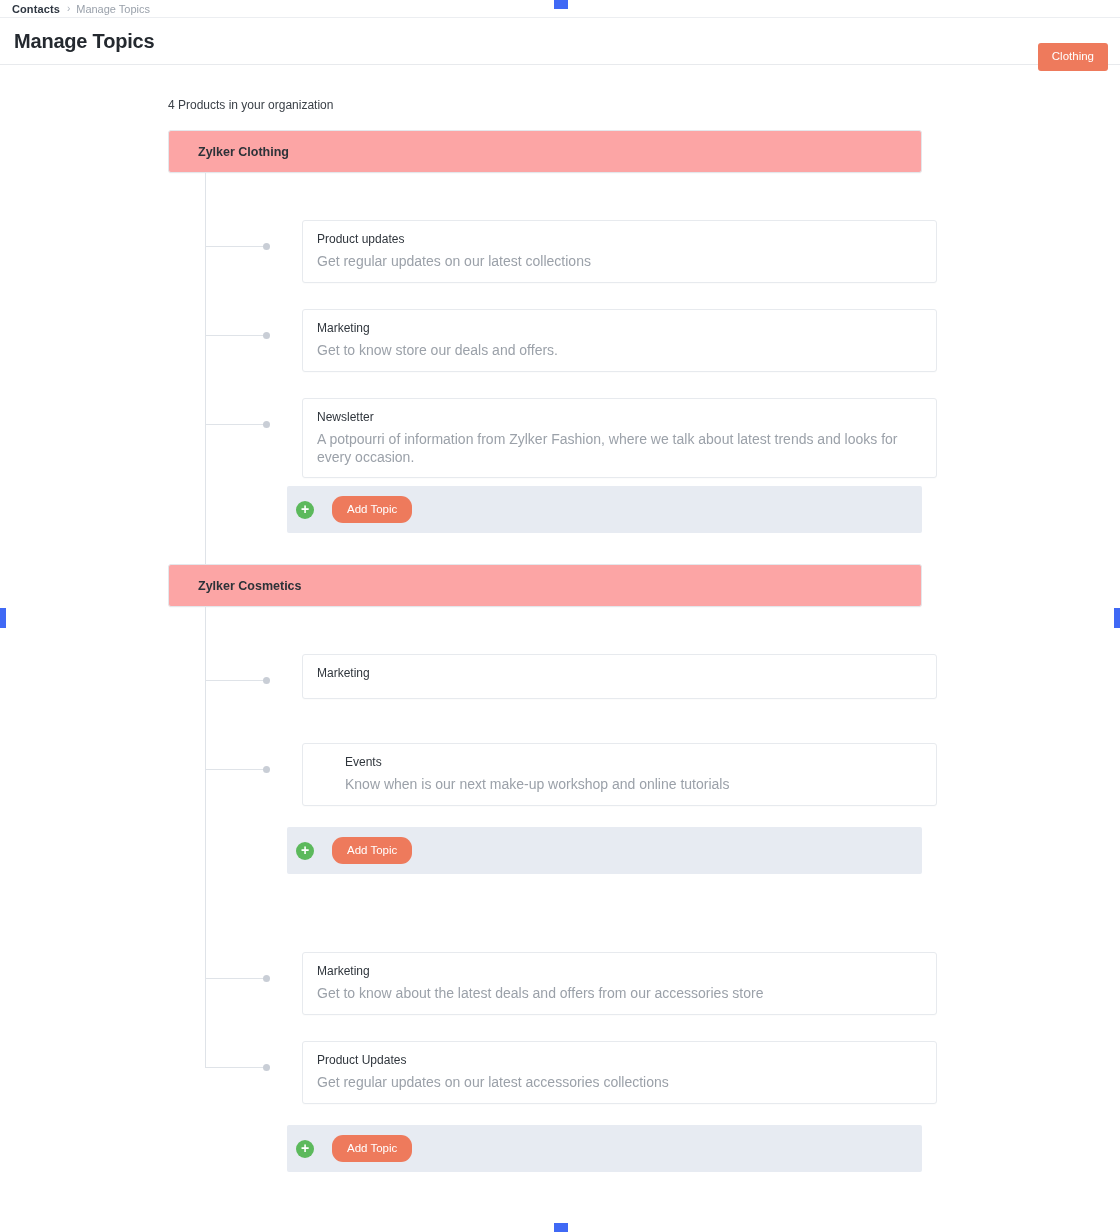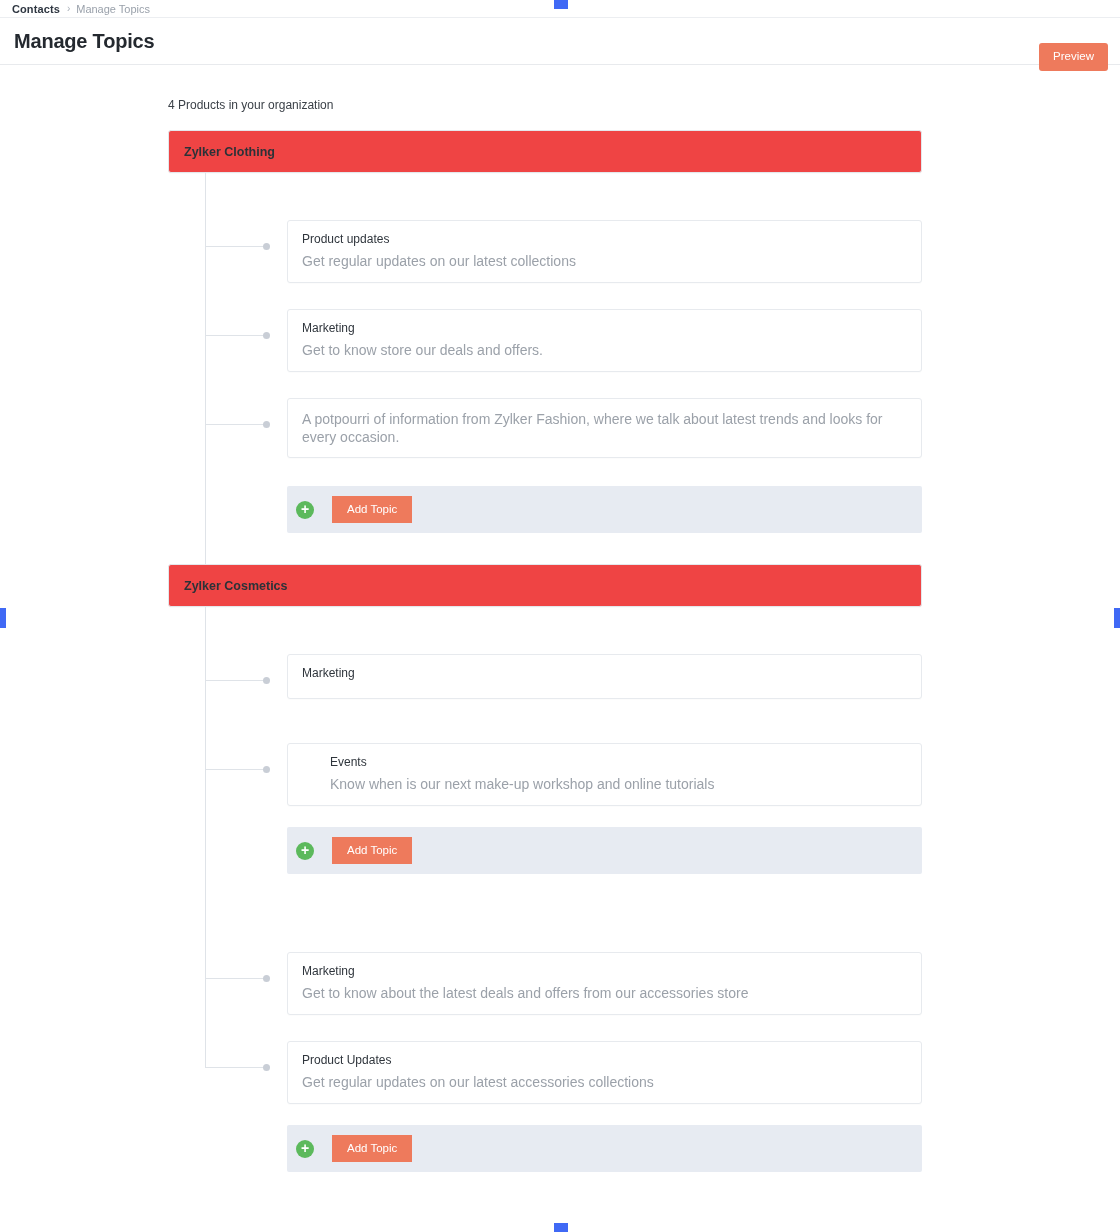--- a/index.html
+++ b/index.html
@@ -93,26 +93,26 @@
   .product-block {
     position: absolute;
     left: 168px;
     width: 754px;
   }
 
   .product-card {
     position: relative;
     width: 754px;
     height: 43px;
-    background: #ef4444;
+    background: #fca5a5;
     border: 1px solid #e4e7eb;
     border-radius: 3px;
     display: flex;
     align-items: center;
-    padding-left: 15px;
+    padding-left: 29px;
     box-shadow: 0 1px 1px rgba(0,0,0,.018);
   }
   .product-name {
     font-size: 12.5px;
     font-weight: bold;
     color: #2c3238;
   }
 
   
   .tree {
@@ -138,21 +138,21 @@
     left: 95px;
     width: 7px;
     height: 7px;
     border-radius: 50%;
     background: #c9ced6;
     margin-top: -3px;
   }
 
   .topic-card {
     position: absolute;
-    left: 119px;
+    left: 134px;
     width: 635px;
     background: #ffffff;
     border: 1px solid #e7eaee;
     border-radius: 3px;
     padding: 12px 14px 11px 14px;
     box-shadow: 0 1px 1px rgba(0,0,0,.015);
   }
   .topic-title {
     font-size: 12px;
     color: #2f353c;
@@ -189,21 +189,21 @@
     font-weight: bold;
     flex: 0 0 auto;
     cursor: pointer;
     font-family: "Liberation Sans", sans-serif;
   }
   .add-topic-btn {
     margin-left: 18px;
     background: #ee7a5c;
     color: #ffffff;
     border: none;
-    border-radius: 0;
+    border-radius: 11px;
     font-size: 11.5px;
     font-family: "Liberation Sans", sans-serif;
     padding: 8px 15px;
     cursor: pointer;
     line-height: 1;
   }
 
   
   .handle {
     position: absolute;
@@ -221,21 +221,21 @@
 <div class="page">
 
   <div class="breadcrumb">
     <span class="crumb-current">Contacts</span>
     <span class="crumb-sep">›</span>
     <span class="crumb-tail">Manage Topics</span>
   </div>
 
   <div class="header">
     <div class="page-title">Manage Topics</div>
-    <button class="preview-btn">Preview</button>
+    <button class="preview-btn">Clothing</button>
   </div>
 
   <div class="content">
     <div class="org-count">4 Products in your organization</div>
     <div id="products-root">
         <div class="product-block" style="top: 65px;">
           <div class="product-card">
             <span class="product-name">Zylker Clothing</span>
           </div>
           <div class="tree" style="height: 360px;">
@@ -248,20 +248,21 @@
             </div>
             <div class="branch" style="top: 162px;"></div>
             <div class="node-dot" style="top: 162px;"></div>
             <div class="topic-card" style="top: 136px;">
               <div class="topic-title">Marketing</div>
               <div class="topic-desc">Get to know store our deals and offers.</div>
             </div>
             <div class="branch" style="top: 251px;"></div>
             <div class="node-dot" style="top: 251px;"></div>
             <div class="topic-card" style="top: 225px;">
+              <div class="topic-title">Newsletter</div>
               <div class="topic-desc">A potpourri of information from Zylker Fashion, where we talk about latest trends and looks for every occasion.</div>
             </div>
             <div class="add-topic-bar" style="top: 313px;">
               <div class="plus-circle">+</div>
               <button class="add-topic-btn">Add Topic</button>
             </div>
           </div>
         </div>
         <div class="product-block" style="top: 499px;">
           <div class="product-card">

